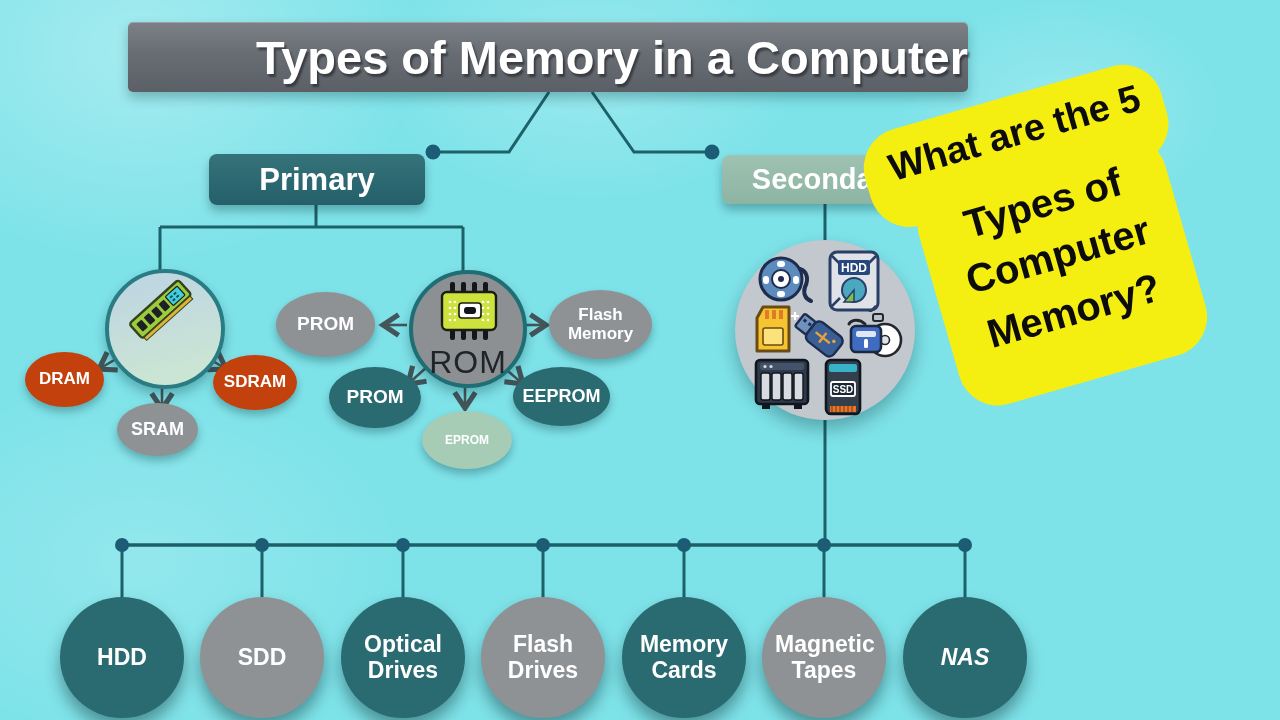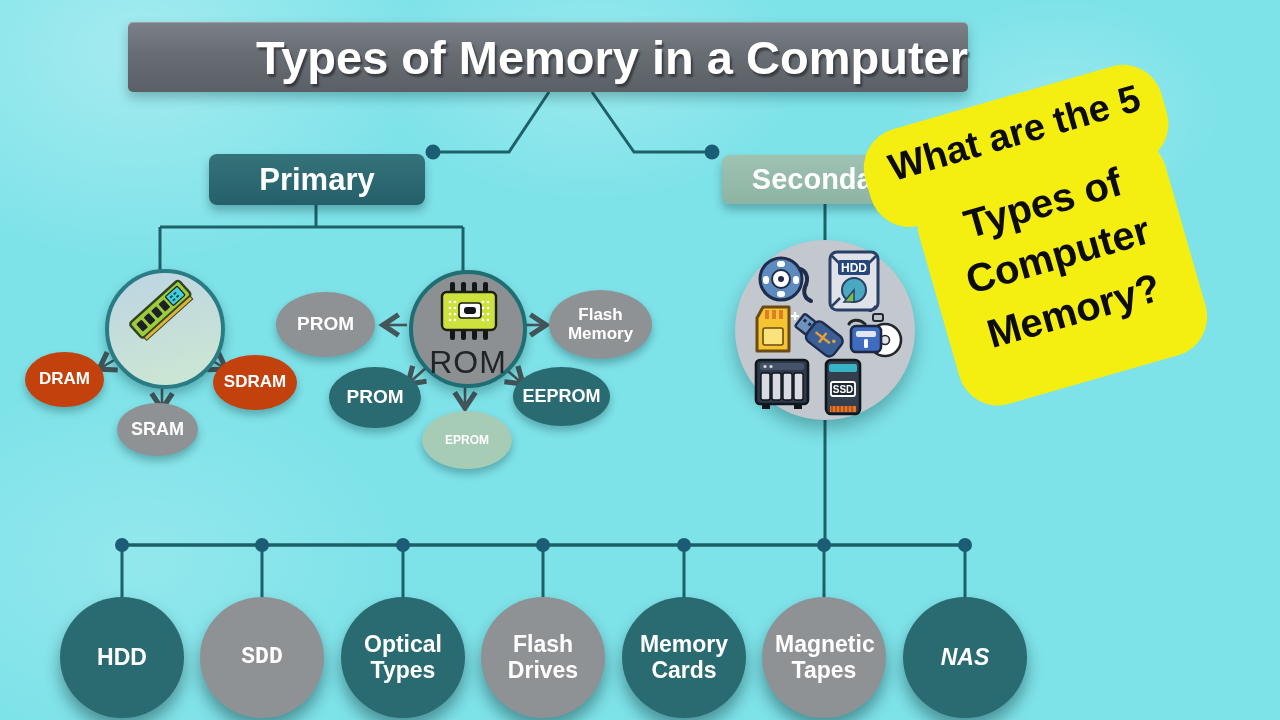--- a/index.html
+++ b/index.html
@@ -64,21 +64,21 @@
   .e-eprom {left:422px;top:411px;width:90px; height:58px;font-size:12px;}
   .e-eeprom{left:513px;top:367px;width:97px; height:59px;font-size:18px;text-align:right;}
   .e-flash {left:549px;top:290px;width:103px;height:69px;font-size:17px;}
   .e-flash span{width:78px;display:inline-block;}
 
   .bcircle{position:absolute;top:597px;width:124px;height:121px;z-index:3;border-radius:50%;
      display:flex;align-items:center;justify-content:center;text-align:center;color:#fff;
      font-weight:bold;font-size:23px;line-height:1.12;
      box-shadow:0 10px 16px rgba(5,35,40,0.42);}
   .bcircle span{width:98px;display:inline-block;}
-  .b0{left:60px;}  .b1{left:200px;font-family:Liberation Mono, monospace;} .b2{left:341px;} .b3{left:481px;}
+  .b0{left:60px;}  .b1{left:200px;} .b2{left:341px;} .b3{left:481px;}
   .b4{left:622px;} .b5{left:762px;} .b6{left:903px;font-style:italic;}
 
   .sticker{position:absolute;left:884px;top:76px;width:332px;height:318px;z-index:5;
      transform:rotate(-16deg);transform-origin:50% 50%;}
   .sticker .blob{position:absolute;background:#f5ee11;border-radius:40px;}
   .blob-band{left:4px;top:14px;width:308px;height:100px;}
   .blob-body{left:40px;top:84px;width:256px;height:226px;border-radius:44px;}
   .sticker .line{position:absolute;text-align:center;color:#0c0c0c;font-weight:bold;}
   .st-l1{left:0;width:320px;top:30px;font-size:38px;}
   .st-l2{left:40px;width:256px;top:104px;font-size:40px;}
@@ -292,21 +292,21 @@
     </svg>
   </div>
 
   <div class="bcircle v-teal b0">
     <span>HDD</span>
     </div>
   <div class="bcircle v-gray b1">
     <span>SDD</span>
     </div>
   <div class="bcircle v-teal b2">
-    <span>Optical Types</span>
+    <span>Optical Drives</span>
     </div>
   <div class="bcircle v-gray b3">
     <span>Flash Drives</span>
     </div>
   <div class="bcircle v-teal b4">
     <span>Memory Cards</span>
     </div>
   <div class="bcircle v-gray b5">
     <span>Magnetic Tapes</span>
     </div>

